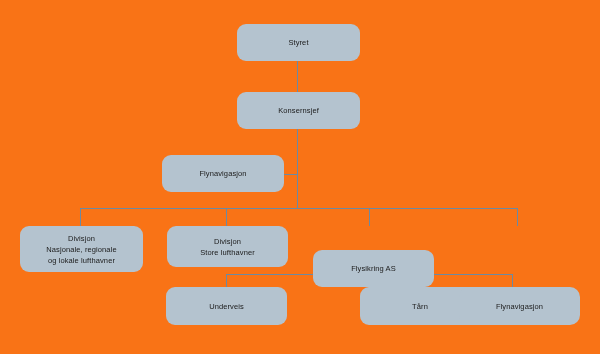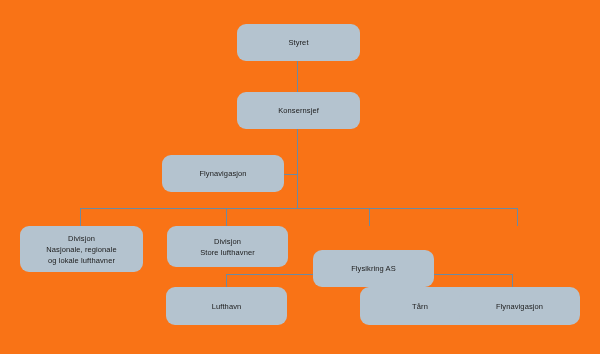--- a/index.html
+++ b/index.html
@@ -86,21 +86,21 @@
   </div>
 
 
   <div class="connector v-line" style="left:369px; top:263px; height:12px;"></div>
   <div class="connector h-line" style="left:226px; top:274px; width:287px;"></div>
   <div class="connector v-line" style="left:226px; top:274px; height:13px;"></div>
   <div class="connector v-line" style="left:369px; top:274px; height:13px;"></div>
   <div class="connector v-line" style="left:512px; top:274px; height:13px;"></div>
 
   <div class="node" style="left:166px; top:287px; width:121px; height:38px;">
-    <span class="node-label">Lufthavn</span>
+    <span class="node-label">Underveis</span>
   </div>
 
   <div class="node" style="left:313px; top:287px; width:120px; height:38px;margin-left:47px;">
     <span class="node-label">Tårn</span>
   </div>
 
   <div class="node" style="left:459px; top:287px; width:121px; height:38px;border-radius:10px;">
     <span class="node-label">Flynavigasjon</span>
   </div>
 

